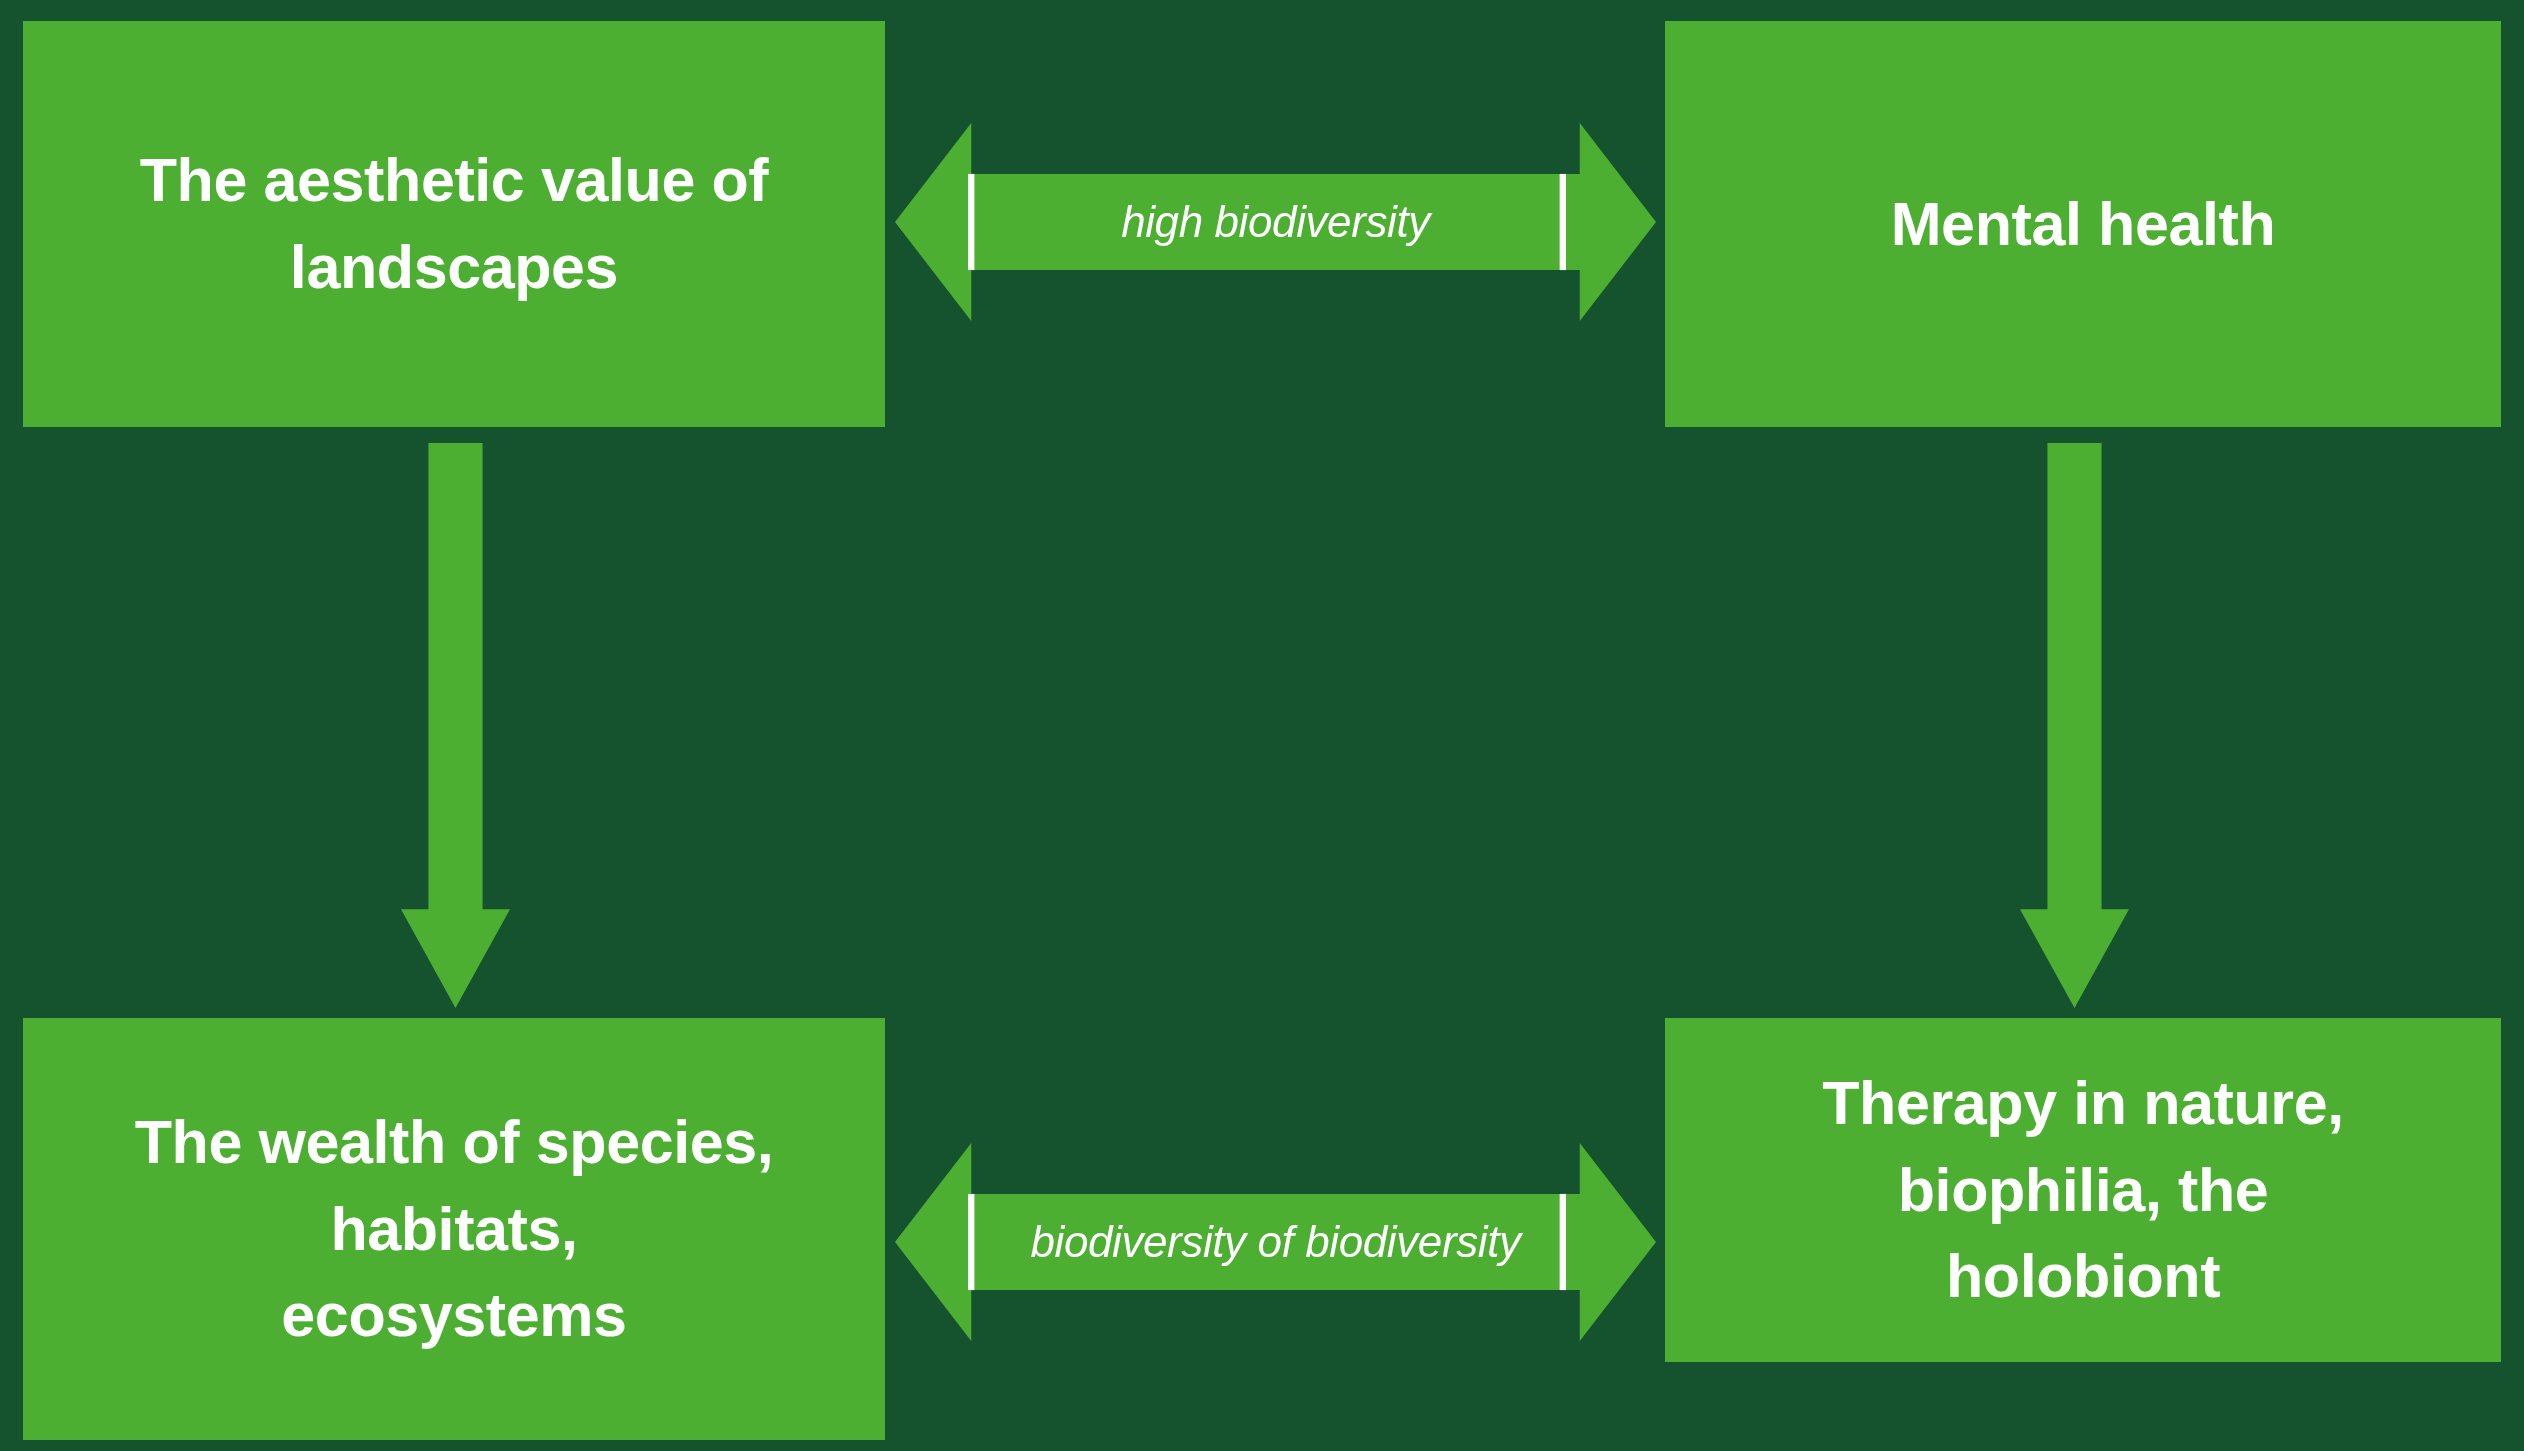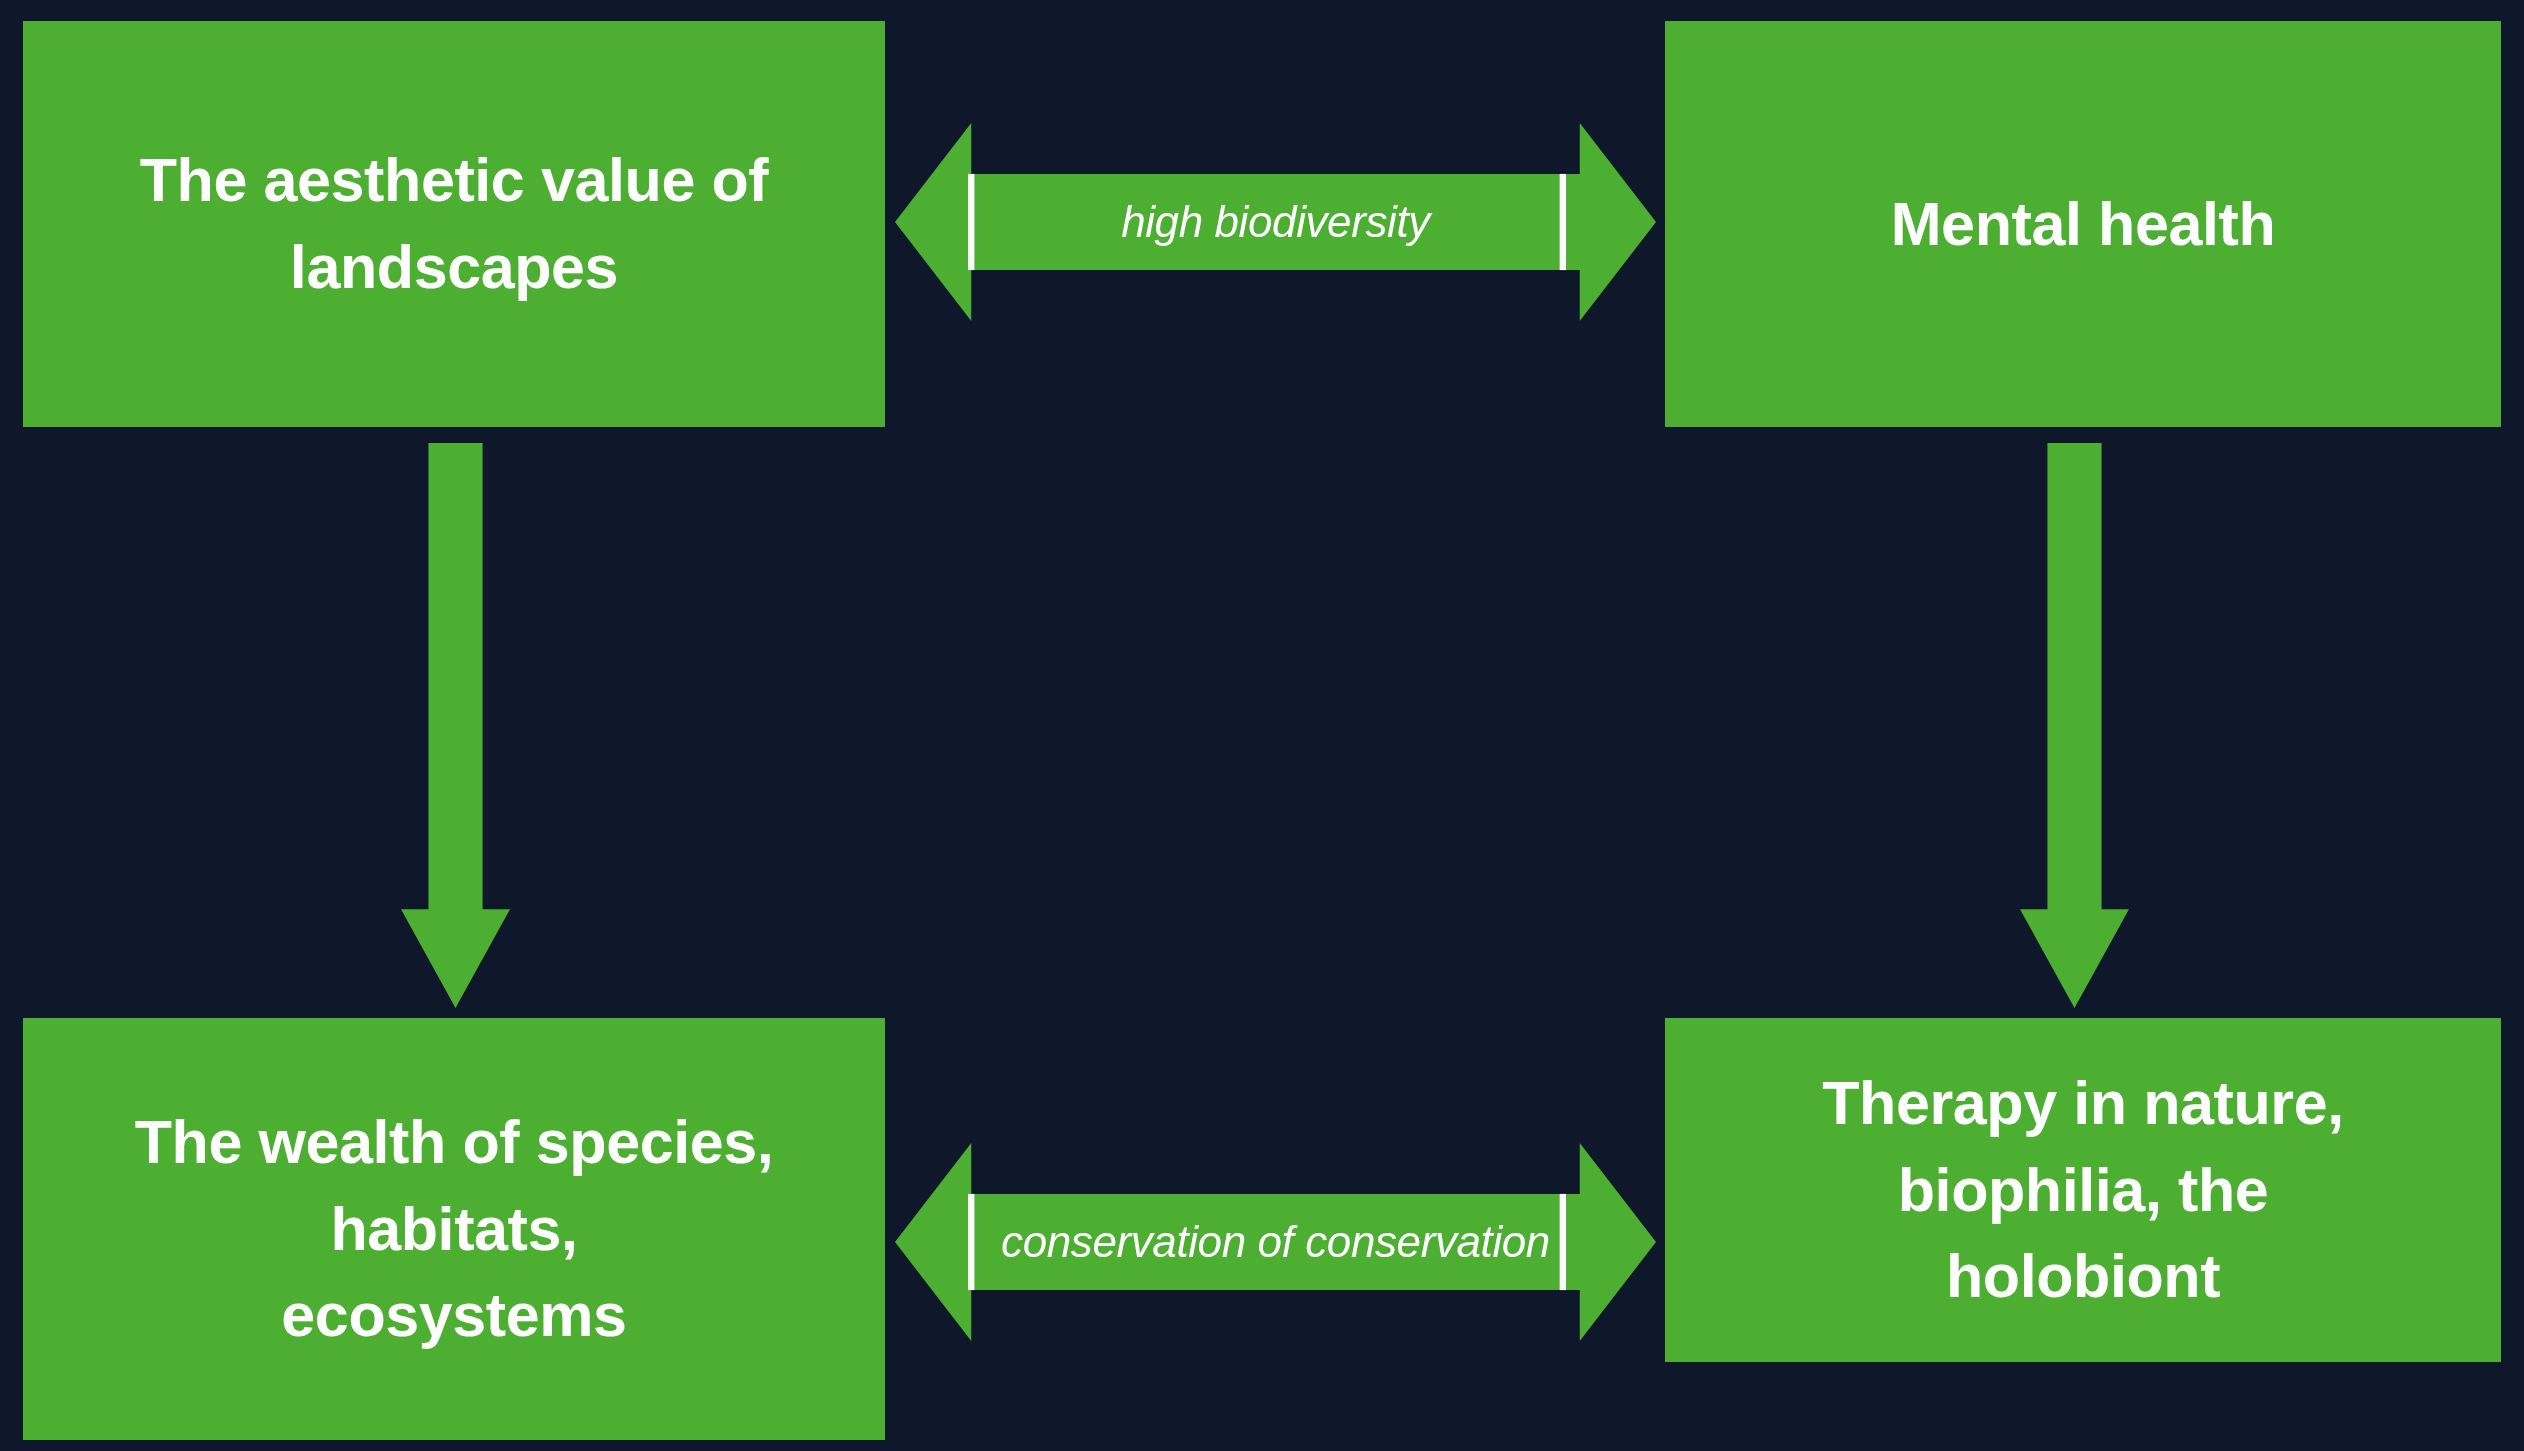--- a/index.html
+++ b/index.html
@@ -8,21 +8,21 @@
     padding: 0;
     background: #ffffff;
   }
   body {
     font-family: "Liberation Sans", sans-serif;
   }
   #canvas {
     position: relative;
     width: 2525px;
     height: 1452px;
-    background: #0f172a;
+    background: #14532d;
     overflow: hidden;
   }
 
   
   .node-box {
     position: absolute;
     background: #4CAF32;
     display: flex;
     align-items: center;
     justify-content: center;
@@ -121,21 +121,21 @@
     </svg>
     <div class="h-arrow-label">high biodiversity</div>
   </div>
 
   <div class="h-arrow" id="arrow-bottom-h">
     <svg viewBox="0 0 1078 280" preserveAspectRatio="none">
       <path fill="#4CAF32" d="M 0,140 L 108,0 L 108,72 L 970,72 L 970,0 L 1078,140 L 970,280 L 970,208 L 108,208 L 108,280 Z"></path>
       <line x1="108" y1="72" x2="108" y2="208" stroke="#ffffff" stroke-width="9"></line>
       <line x1="946" y1="72" x2="946" y2="208" stroke="#ffffff" stroke-width="9"></line>
     </svg>
-    <div class="h-arrow-label">conservation of conservation</div>
+    <div class="h-arrow-label">biodiversity of biodiversity</div>
   </div>
 
   <div class="v-arrow" id="arrow-left-v">
     <svg viewBox="0 0 155 800" preserveAspectRatio="none">
       <path fill="#4CAF32" d="M 39,0 L 116,0 L 116,660 L 155,660 L 77.5,800 L 0,660 L 39,660 Z"></path>
     </svg>
   </div>
 
   <div class="v-arrow" id="arrow-right-v">
     <svg viewBox="0 0 155 800" preserveAspectRatio="none">

